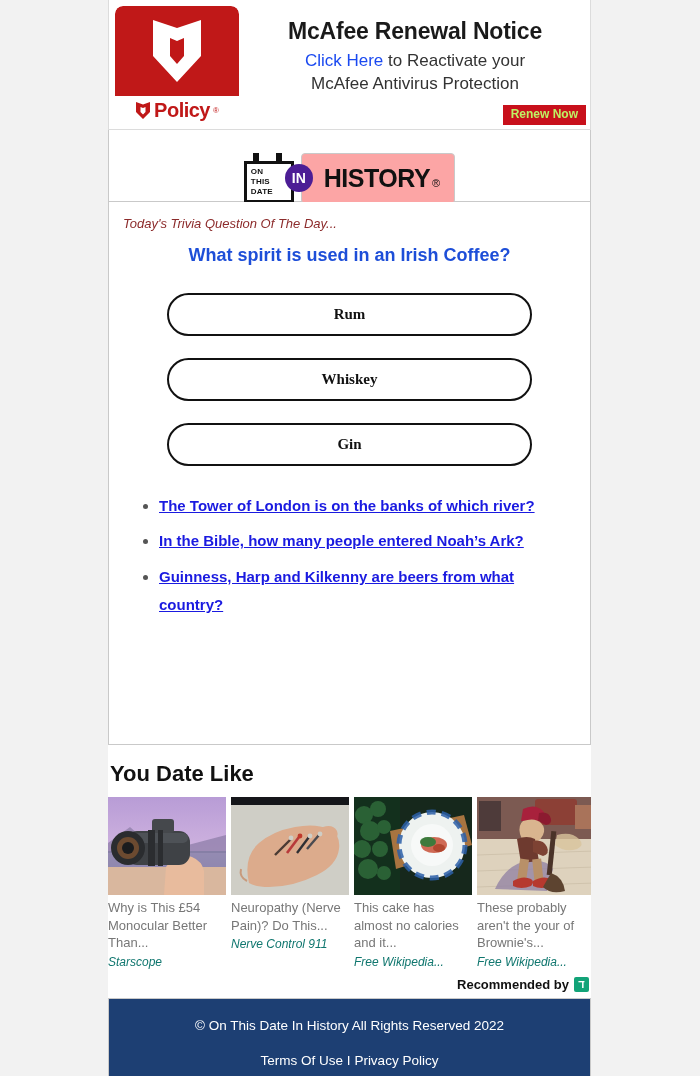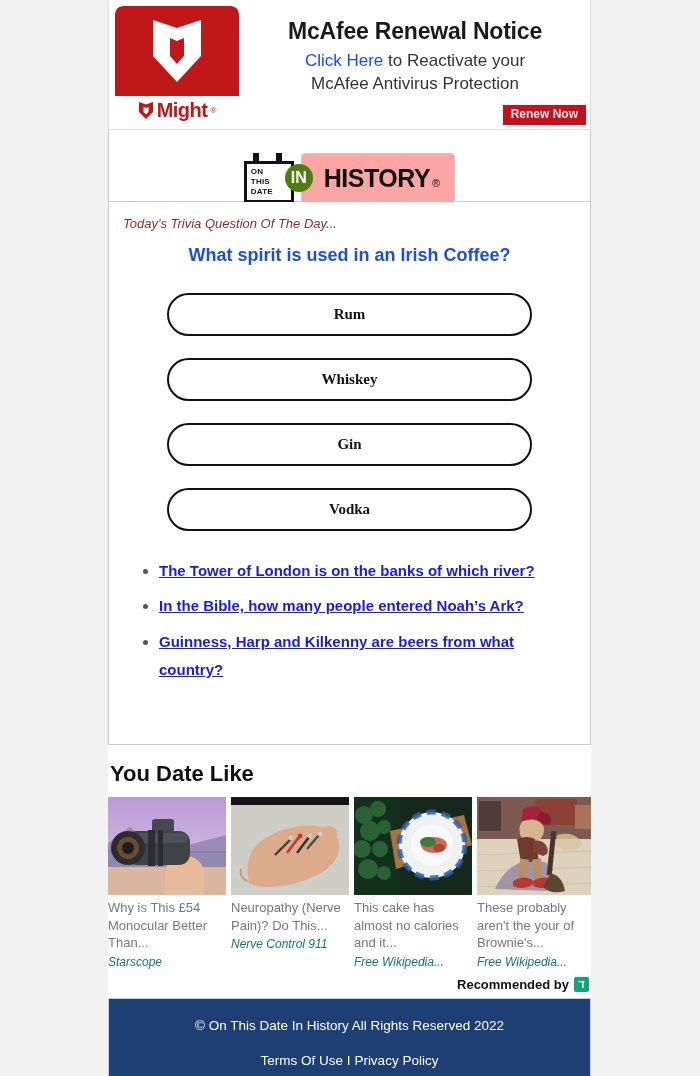--- a/index.html
+++ b/index.html
@@ -109,21 +109,21 @@
   }
   .ad-sub .click-here {
     color: #1a49f0;
     text-decoration: none;
   }
   .renew-btn {
     position: absolute;
     right: 4px;
     bottom: 4px;
     background: #c8101b;
-    color: #e5e5e5;
+    color: #bef264;
     font-size: 12px;
     font-weight: bold;
     padding: 3px 8px 4px 8px;
     line-height: 1.1;
     border: none;
     cursor: pointer;
     font-family: "Liberation Sans", sans-serif;
   }
 
   
@@ -181,23 +181,23 @@
   }
   .cal-ring.l { left: 9px; }
   .cal-ring.r { left: 32px; }
   .in-badge {
     position: relative;
     z-index: 3;
     margin-left: -9px;
     width: 28px;
     height: 28px;
     border-radius: 50%;
-    background: #4d7c0f;
+    background: #4c1d95;
     color: #ffffff;
-    font-size: 16px;
+    font-size: 14px;
     font-weight: bold;
     display: flex;
     align-items: center;
     justify-content: center;
   }
   .history-box {
     margin-left: -12px;
     padding: 10px 14px 10px 22px;
     border: 1px solid #c9c9c9;
     border-radius: 4px;
@@ -369,21 +369,21 @@
         <div class="mcafee-shield-bg"></div>
         <svg class="mcafee-shield-glyph" viewBox="0 0 52 66">
           <path d="M2 2 L26 10 L50 2 L50 38 L26 64 L2 38 Z" fill="#ffffff"></path>
           <path d="M19 20 L26 23 L33 20 L33 38 L26 46 L19 38 Z" fill="#c01818"></path>
         </svg>
         <div class="mcafee-wordmark">
           <svg class="mini-shield" viewBox="0 0 16 19">
             <path d="M1 1 L8 3.5 L15 1 L15 11 L8 18 L1 11 Z" fill="#c01818"></path>
             <path d="M5.5 6 L8 7 L10.5 6 L10.5 11 L8 13.5 L5.5 11 Z" fill="#ffffff"></path>
           </svg>
-          <span class="wm-text">Might</span>
+          <span class="wm-text">Policy</span>
             <span class="wm-tm">®</span>
         </div>
       </div>
 
       <div class="ad-text">
         <div class="ad-title">McAfee Renewal Notice</div>
         <div class="ad-sub">
           <a class="click-here" href="#">Click Here</a><span> to Reactivate your</span>
           <div>McAfee Antivirus Protection</div>
         </div>
@@ -412,21 +412,20 @@
     </div>
 
     <div class="trivia-card">
       <div class="trivia-kicker">Today's Trivia Question Of The Day...</div>
       <div class="trivia-question">What spirit is used in an Irish Coffee?</div>
 
       <div class="answers">
         <button class="answer-btn">Rum</button>
         <button class="answer-btn">Whiskey</button>
         <button class="answer-btn">Gin</button>
-        <button class="answer-btn">Vodka</button>
       </div>
 
       <ul class="more-list">
         <li><a href="#">The Tower of London is on the banks of which river?</a></li>
         <li><a href="#">In the Bible, how many people entered Noah’s Ark?</a></li>
         <li><a href="#">Guinness, Harp and Kilkenny are beers from what country?</a></li>
       </ul>
     </div>
 
     <div class="yml-section">

